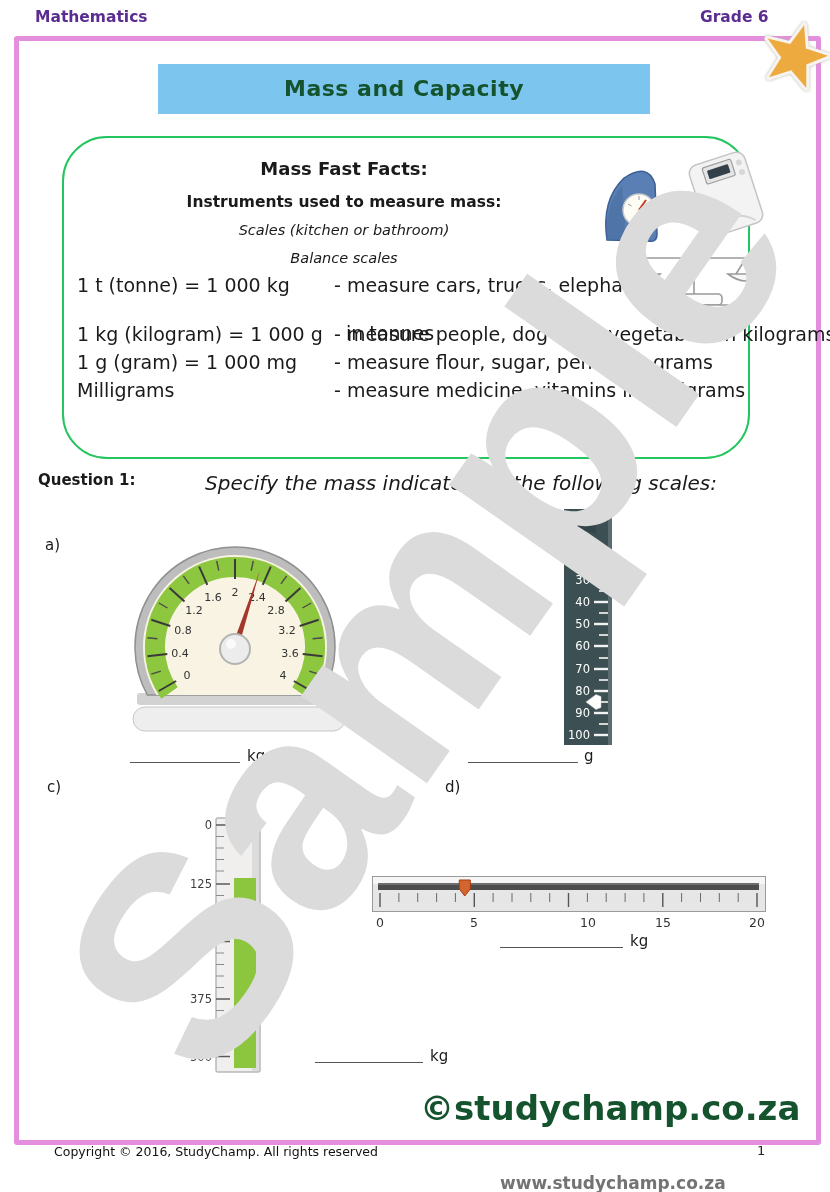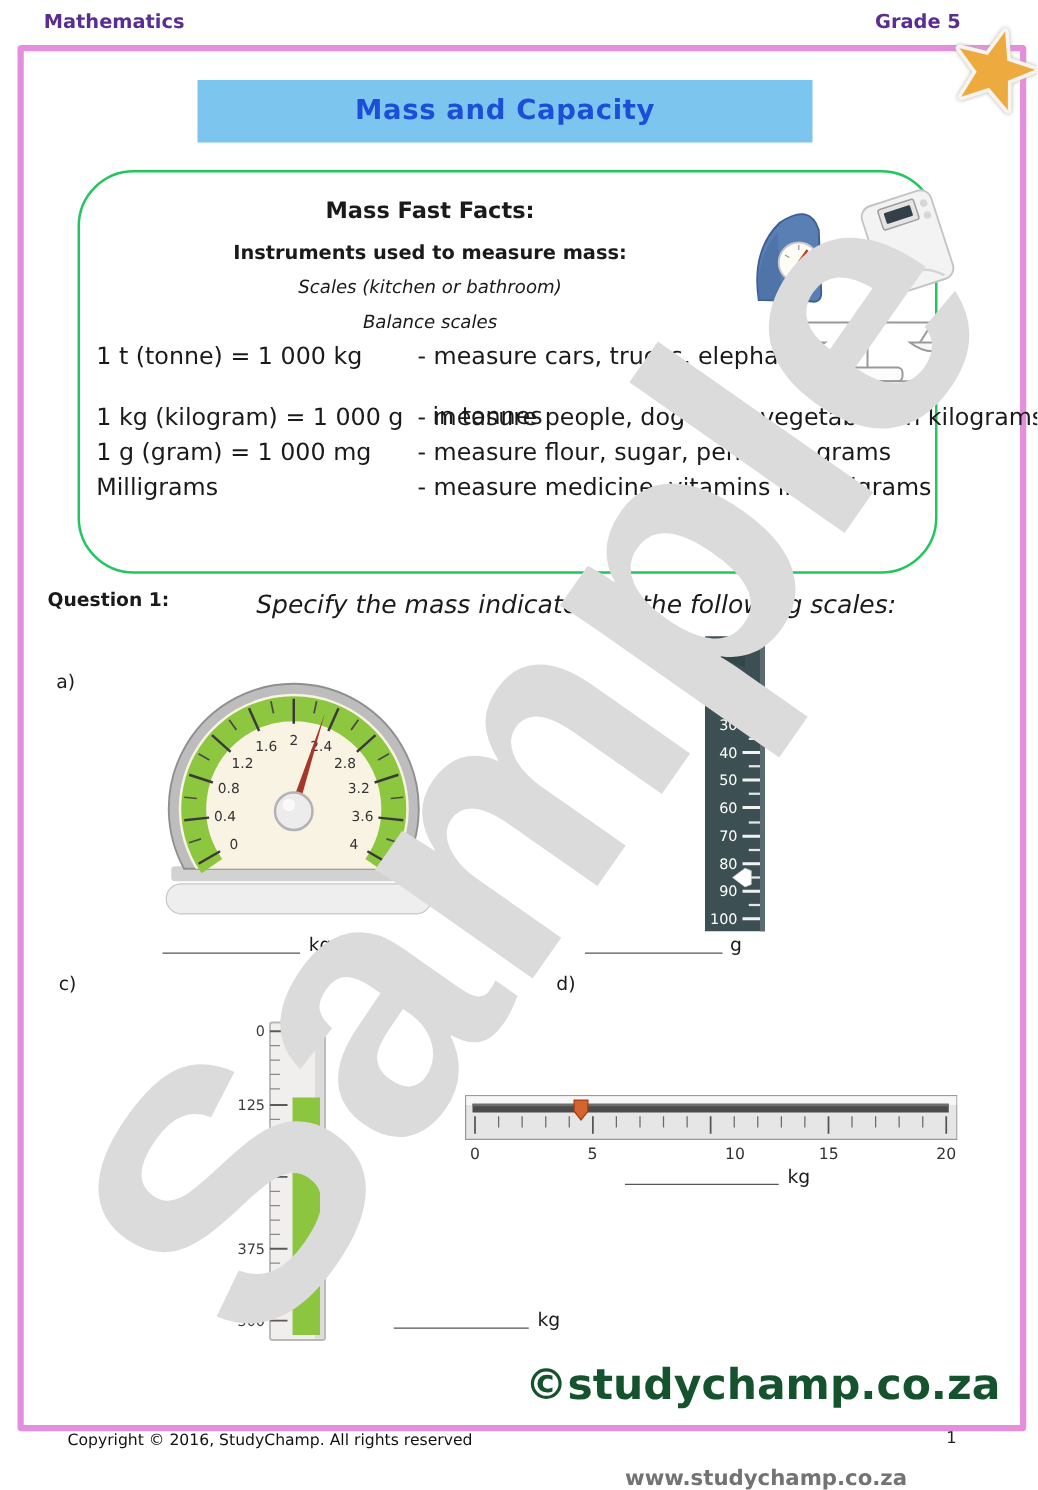--- a/index.html
+++ b/index.html
@@ -3,21 +3,21 @@
 <meta charset="utf-8">
 <style>
   html,body{margin:0;padding:0;background:#fff;}
   .page{position:relative;width:830px;height:1192px;background:#fff;overflow:hidden;
         font-family:"DejaVu Sans","Liberation Sans",sans-serif;color:#1a1a1a;}
   .abs{position:absolute;}
   
   .hdr{top:8px;font-size:15.5px;font-weight:bold;color:#5b2d90;}
   .frame{left:14px;top:36px;width:797px;height:1099px;border:5px solid #e48fdd;border-radius:3px;}
   .title-bar{left:158px;top:64px;width:492px;height:50px;background:#7cc5ee;
-             text-align:center;line-height:50px;font-size:22px;font-weight:bold;color:#1d4ed8;letter-spacing:.5px;}
+             text-align:center;line-height:50px;font-size:22px;font-weight:bold;color:#14532d;letter-spacing:.5px;}
   
   .facts{left:62px;top:136px;width:684px;height:319px;border:2px solid #22c55e;border-radius:45px;}
   .facts .ctr{position:absolute;left:0;width:560px;text-align:center;}
   .f-head{top:20px;font-size:18px;font-weight:bold;}
   .f-sub{top:55px;font-size:15.5px;font-weight:bold;}
   .f-it{font-size:14.5px;font-style:italic;}
   .frow{position:absolute;font-size:19px;white-space:nowrap;}
   
   .q-label{left:38px;top:471px;font-size:15px;font-weight:bold;}
   .q-text{left:205px;top:471px;font-size:20px;font-style:italic;}
@@ -35,21 +35,21 @@
   .ft-web{left:500px;top:1173px;font-size:17px;font-weight:bold;color:#737373;text-align:right;}
   .ft-page{left:757px;top:1143px;font-size:13px;color:#222;}
   svg text{font-family:"DejaVu Sans",sans-serif;}
 </style>
 </head>
 <body>
 
 <div class="page">
 
   <div class="abs hdr" style="left:35px;">Mathematics</div>
-  <div class="abs hdr" style="left:700px;">Grade 5</div>
+  <div class="abs hdr" style="left:700px;">Grade 6</div>
 
   <div class="abs frame"></div>
 
   <div class="abs title-bar">Mass and Capacity</div>
 
   <div class="abs facts">
     <div class="ctr abs f-head">Mass Fast Facts:</div>
     <div class="ctr abs f-sub">Instruments used to measure mass:</div>
     <div class="ctr abs f-it" style="top:84px;">Scales (kitchen or bathroom)</div>
     <div class="ctr abs f-it" style="top:112px;">Balance scales</div>

